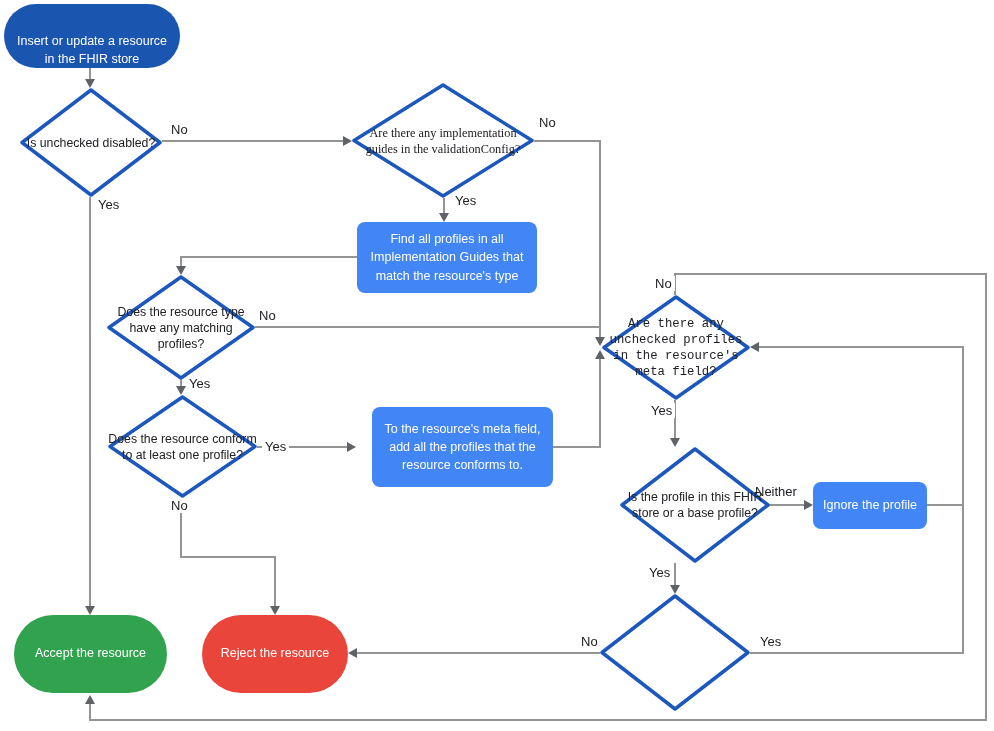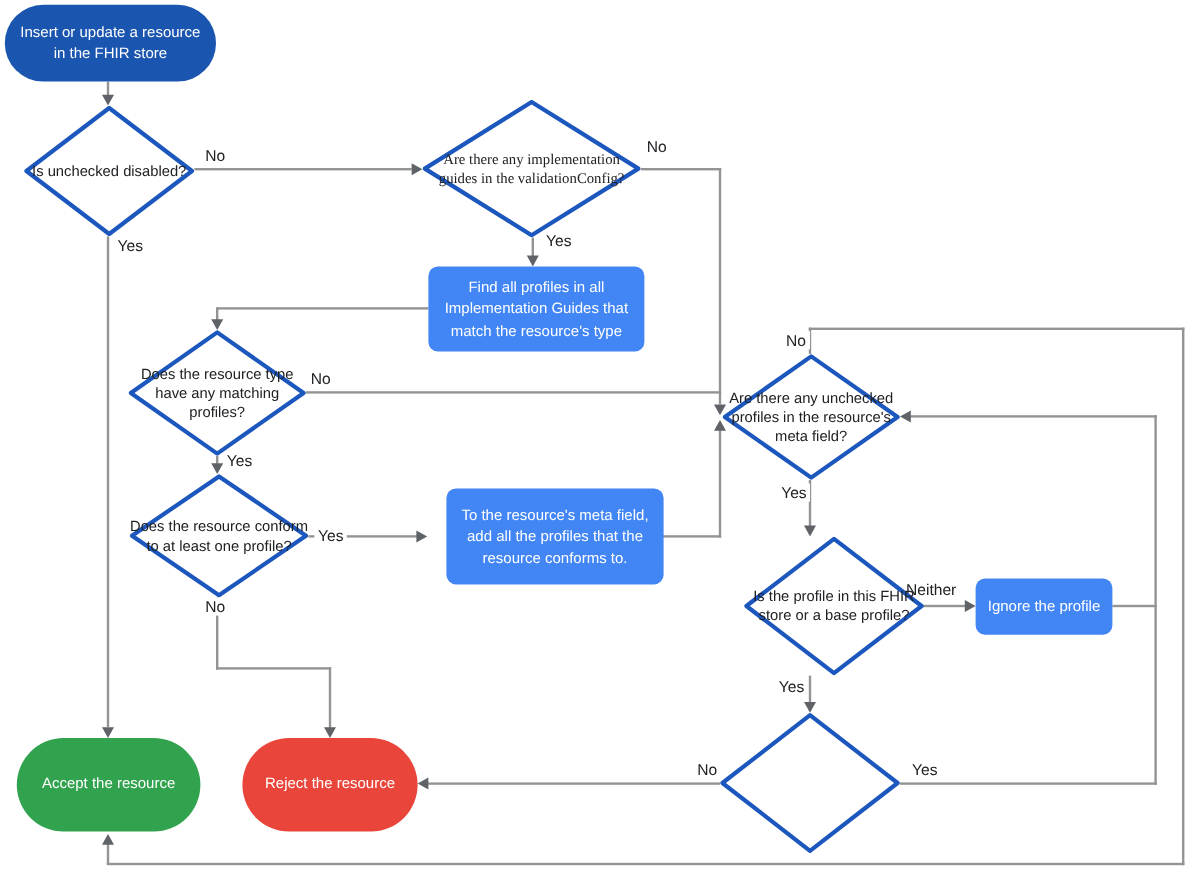--- a/index.html
+++ b/index.html
@@ -11,21 +11,21 @@
   .hline{position:absolute;height:2px;background:var(--line-gray,#949494);}
   .vline{position:absolute;width:2px;background:var(--line-gray,#949494);}
   .arr{position:absolute;width:0;height:0;}
   .arr.down{border-left:5px solid transparent;border-right:5px solid transparent;border-top:9px solid var(--arrow-gray,#5f6368);}
   .arr.up{border-left:5px solid transparent;border-right:5px solid transparent;border-bottom:9px solid var(--arrow-gray,#5f6368);}
   .arr.right{border-top:5px solid transparent;border-bottom:5px solid transparent;border-left:9px solid var(--arrow-gray,#5f6368);}
   .arr.left{border-top:5px solid transparent;border-bottom:5px solid transparent;border-right:9px solid var(--arrow-gray,#5f6368);}
   
   .node{position:absolute;display:flex;align-items:center;justify-content:center;text-align:center;box-sizing:border-box;}
   .stadium{color:#fff;border-radius:999px;font-size:12.5px;line-height:1.4;}
-  .stadium.start{background:var(--start-blue,#1a55b0);}
+  .stadium.start{background:var(--start-blue,#1a55b0);align-items:flex-end;}
   .stadium.accept{background:var(--accept-green,#31a24e);}
   .stadium.reject{background:var(--reject-red,#e9453a);}
   .process{color:#fff;background:var(--process-blue,#4285f4);border-radius:8px;font-size:12.5px;line-height:1.45;}
   .diamond{background:transparent;}
   .diamond svg{position:absolute;left:0;top:0;}
   .diamond polygon{fill:#ffffff;stroke:var(--diamond-stroke,#1c57be);stroke-width:3.5;stroke-linejoin:round;}
   .diamond .lbl{position:absolute;left:50%;top:50%;transform:translate(-50%,-50%);
     color:var(--label-dark,#202124);font-size:12.3px;line-height:1.32;}
   
   .elabel{position:absolute;font-size:13px;color:var(--label-dark,#202124);background:#fff;padding:0 3px;white-space:nowrap;}
@@ -147,21 +147,21 @@
     <svg width="149" height="103">
       <polygon points="74.5,2 147,51.5 74.5,101 2,51.5"></polygon>
     </svg>
     <div class="lbl" style="width:152px;">Does the resource conform to at least one profile?</div>
   </div>
 
   <div class="node process" style="left:372px;top:407px;width:181px;height:80px;padding:0 8px;">
     <span>To the resource's meta field, add all the profiles that the resource conforms to.</span>
   </div>
 
-  <div class="node diamond" style="left:602px;top:295px;width:148px;height:105px;">
+  <div class="node diamond" style="left:602px;top:295px;width:148px;height:105px;font-family:Liberation Mono, monospace;">
     <svg width="148" height="105">
       <polygon points="74,2 146,52.5 74,103 2,52.5"></polygon>
     </svg>
     <div class="lbl" style="width:140px;">Are there any unchecked profiles in the resource's meta field?</div>
   </div>
 
   <div class="node diamond" style="left:620px;top:447px;width:150px;height:116px;text-decoration:underline;">
     <svg width="150" height="116">
       <polygon points="75,2 148,58 75,114 2,58"></polygon>
     </svg>

